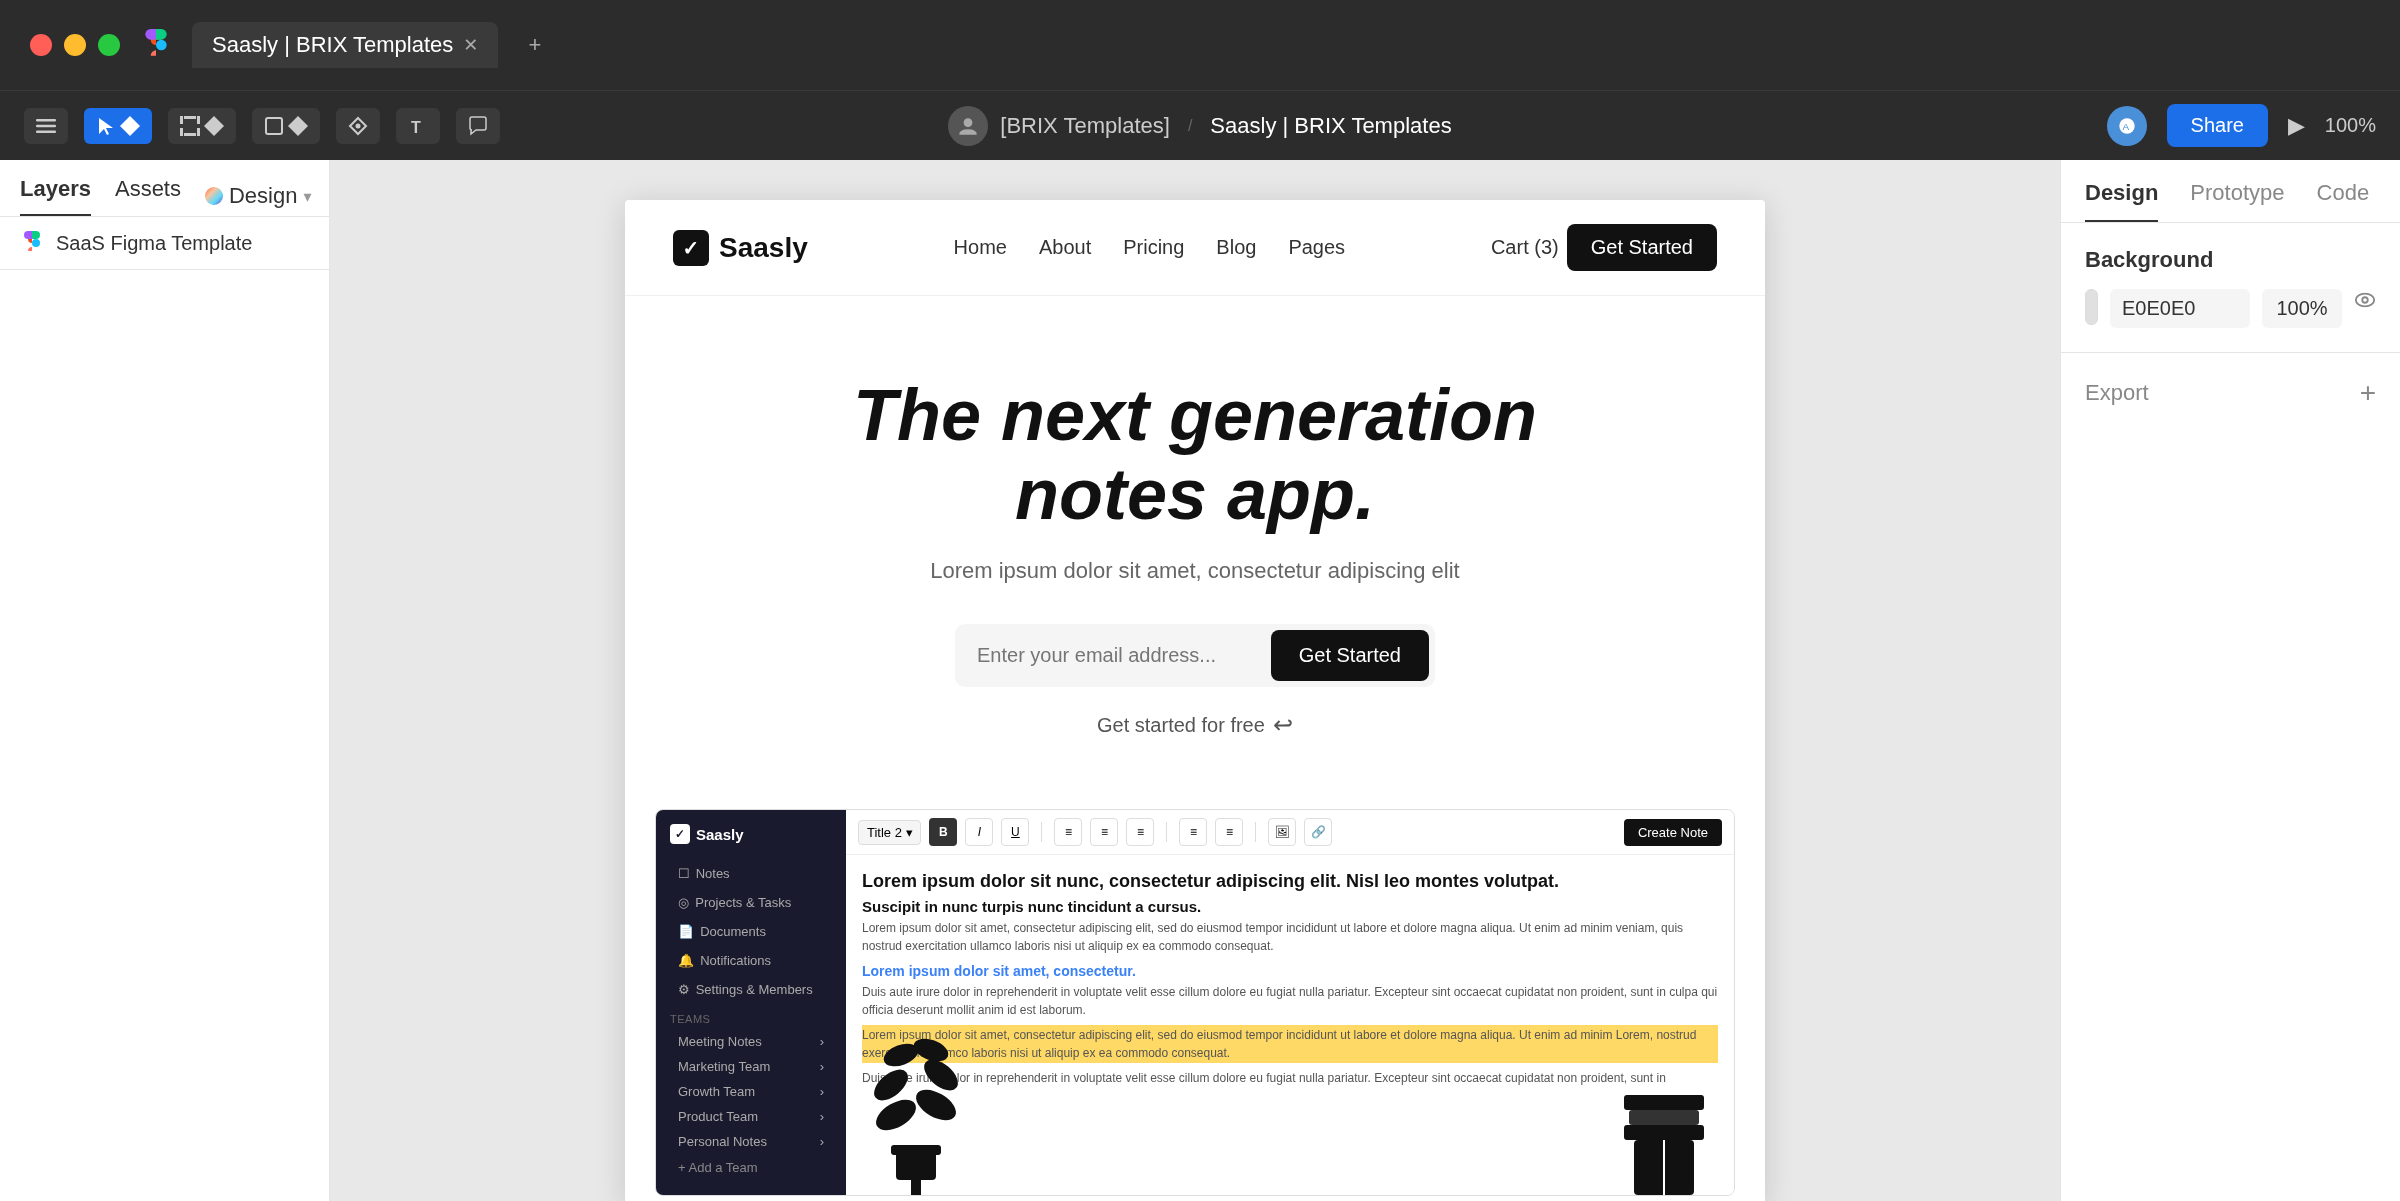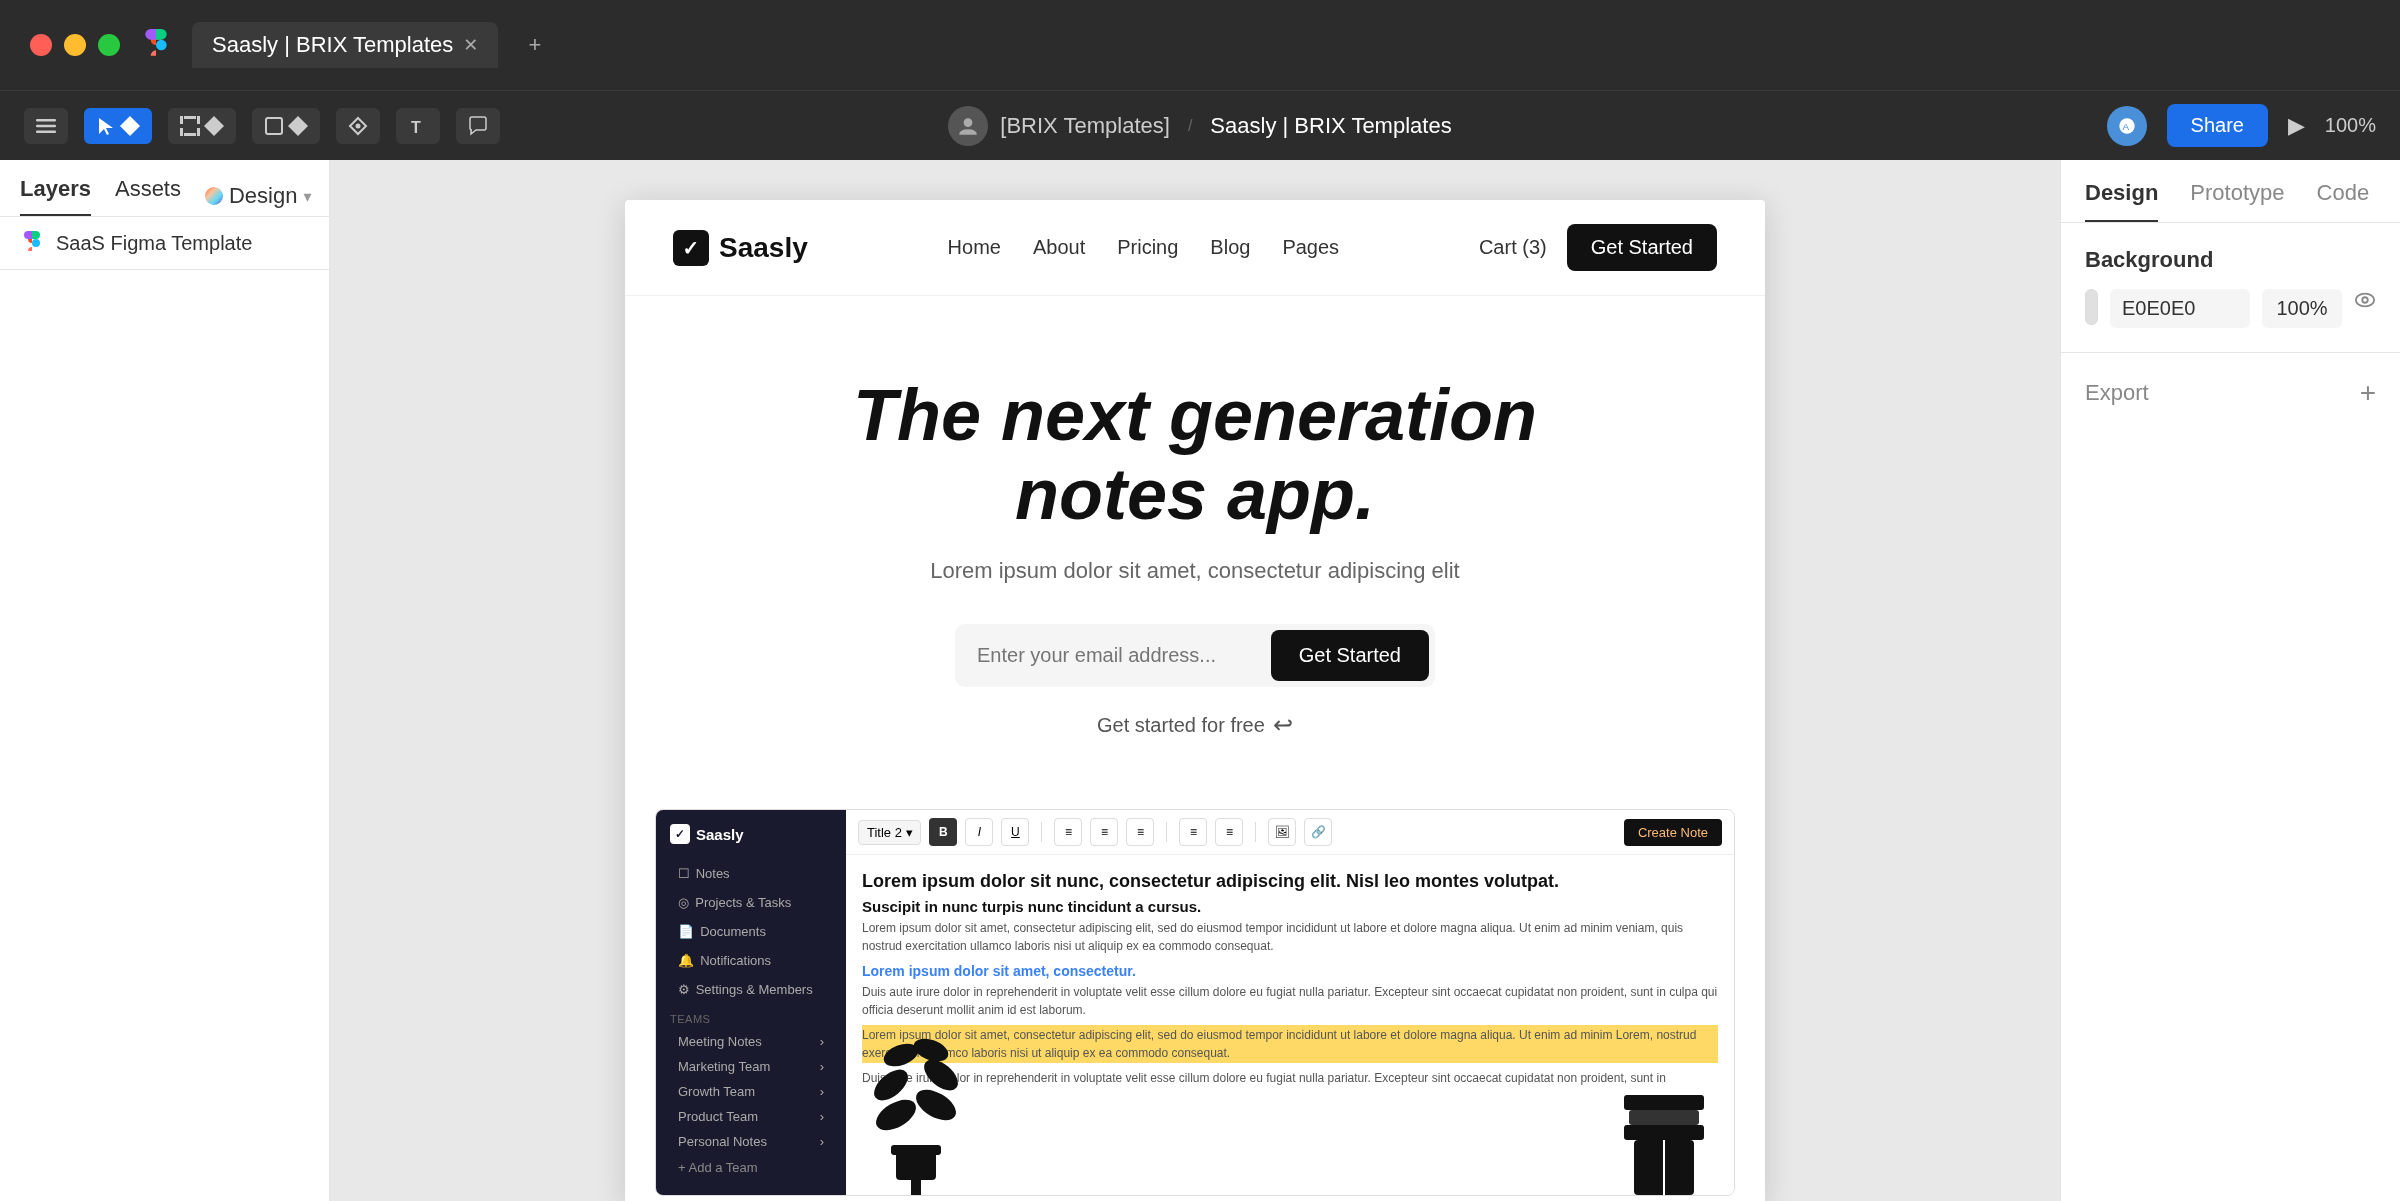--- a/index.html
+++ b/index.html
@@ -147,21 +147,21 @@
       border-bottom: 1px solid #f0f0f0;
       justify-content: space-between;
     }
     .site-logo { display: flex; align-items: center; gap: 10px; font-size: 28px; font-weight: 700; color: #111; }
     .site-logo-check {
       width: 36px; height: 36px; background: #111; border-radius: 6px;
       display: flex; align-items: center; justify-content: center; color: #fff; font-size: 20px;
     }
     .site-nav-links { display: flex; align-items: center; gap: 32px; }
     .nav-link { font-size: 20px; color: #333; text-decoration: none; cursor: pointer; }
-    .site-nav-right { display: flex; align-items: center; gap: 20px; }
+    .site-nav-right { display: flex; align-items: center; gap: 8px; }
     .cart-text { font-size: 20px; color: #333; cursor: pointer; }
     .get-started-btn {
       background: #111; color: #fff; border: none; border-radius: 8px;
       padding: 12px 24px; font-size: 20px; cursor: pointer; font-weight: 500;
     }
 
     
     .hero {
       padding: 80px 48px 60px;
       text-align: center;
@@ -210,21 +210,21 @@
     .app-toolbar {
       display: flex; align-items: center; padding: 8px 12px; border-bottom: 1px solid #eee; gap: 8px;
     }
     .app-toolbar-select {
       background: #f5f5f5; border: 1px solid #ddd; border-radius: 4px;
       padding: 4px 8px; font-size: 13px; display: flex; align-items: center; gap: 4px;
     }
     .app-toolbar-btn { width: 28px; height: 28px; background: #333; border-radius: 4px; display: flex; align-items: center; justify-content: center; color: #fff; font-size: 12px; font-weight: 700; cursor: pointer; }
     .app-toolbar-btn-outline { width: 28px; height: 28px; background: transparent; border: 1px solid #ddd; border-radius: 4px; display: flex; align-items: center; justify-content: center; font-size: 12px; cursor: pointer; }
     .app-toolbar-divider { width: 1px; height: 20px; background: #ddd; margin: 0 4px; }
-    .create-note-btn { background: #111; color: #fdba74; border: none; border-radius: 4px; padding: 6px 14px; font-size: 13px; cursor: pointer; margin-left: auto; }
+    .create-note-btn { background: #111; color: #ffffff; border: none; border-radius: 4px; padding: 6px 14px; font-size: 13px; cursor: pointer; margin-left: auto; }
 
     
     .app-body { padding: 16px; }
     .note-title { font-size: 18px; font-weight: 700; color: #111; margin-bottom: 6px; }
     .note-subtitle { font-size: 15px; font-weight: 600; color: #111; margin-bottom: 4px; }
     .note-section-title { font-size: 14px; font-weight: 600; color: #3b82f6; margin: 8px 0 4px; }
     .note-text { font-size: 12px; color: #555; line-height: 1.5; margin-bottom: 6px; }
 
     
     .right-panel {

